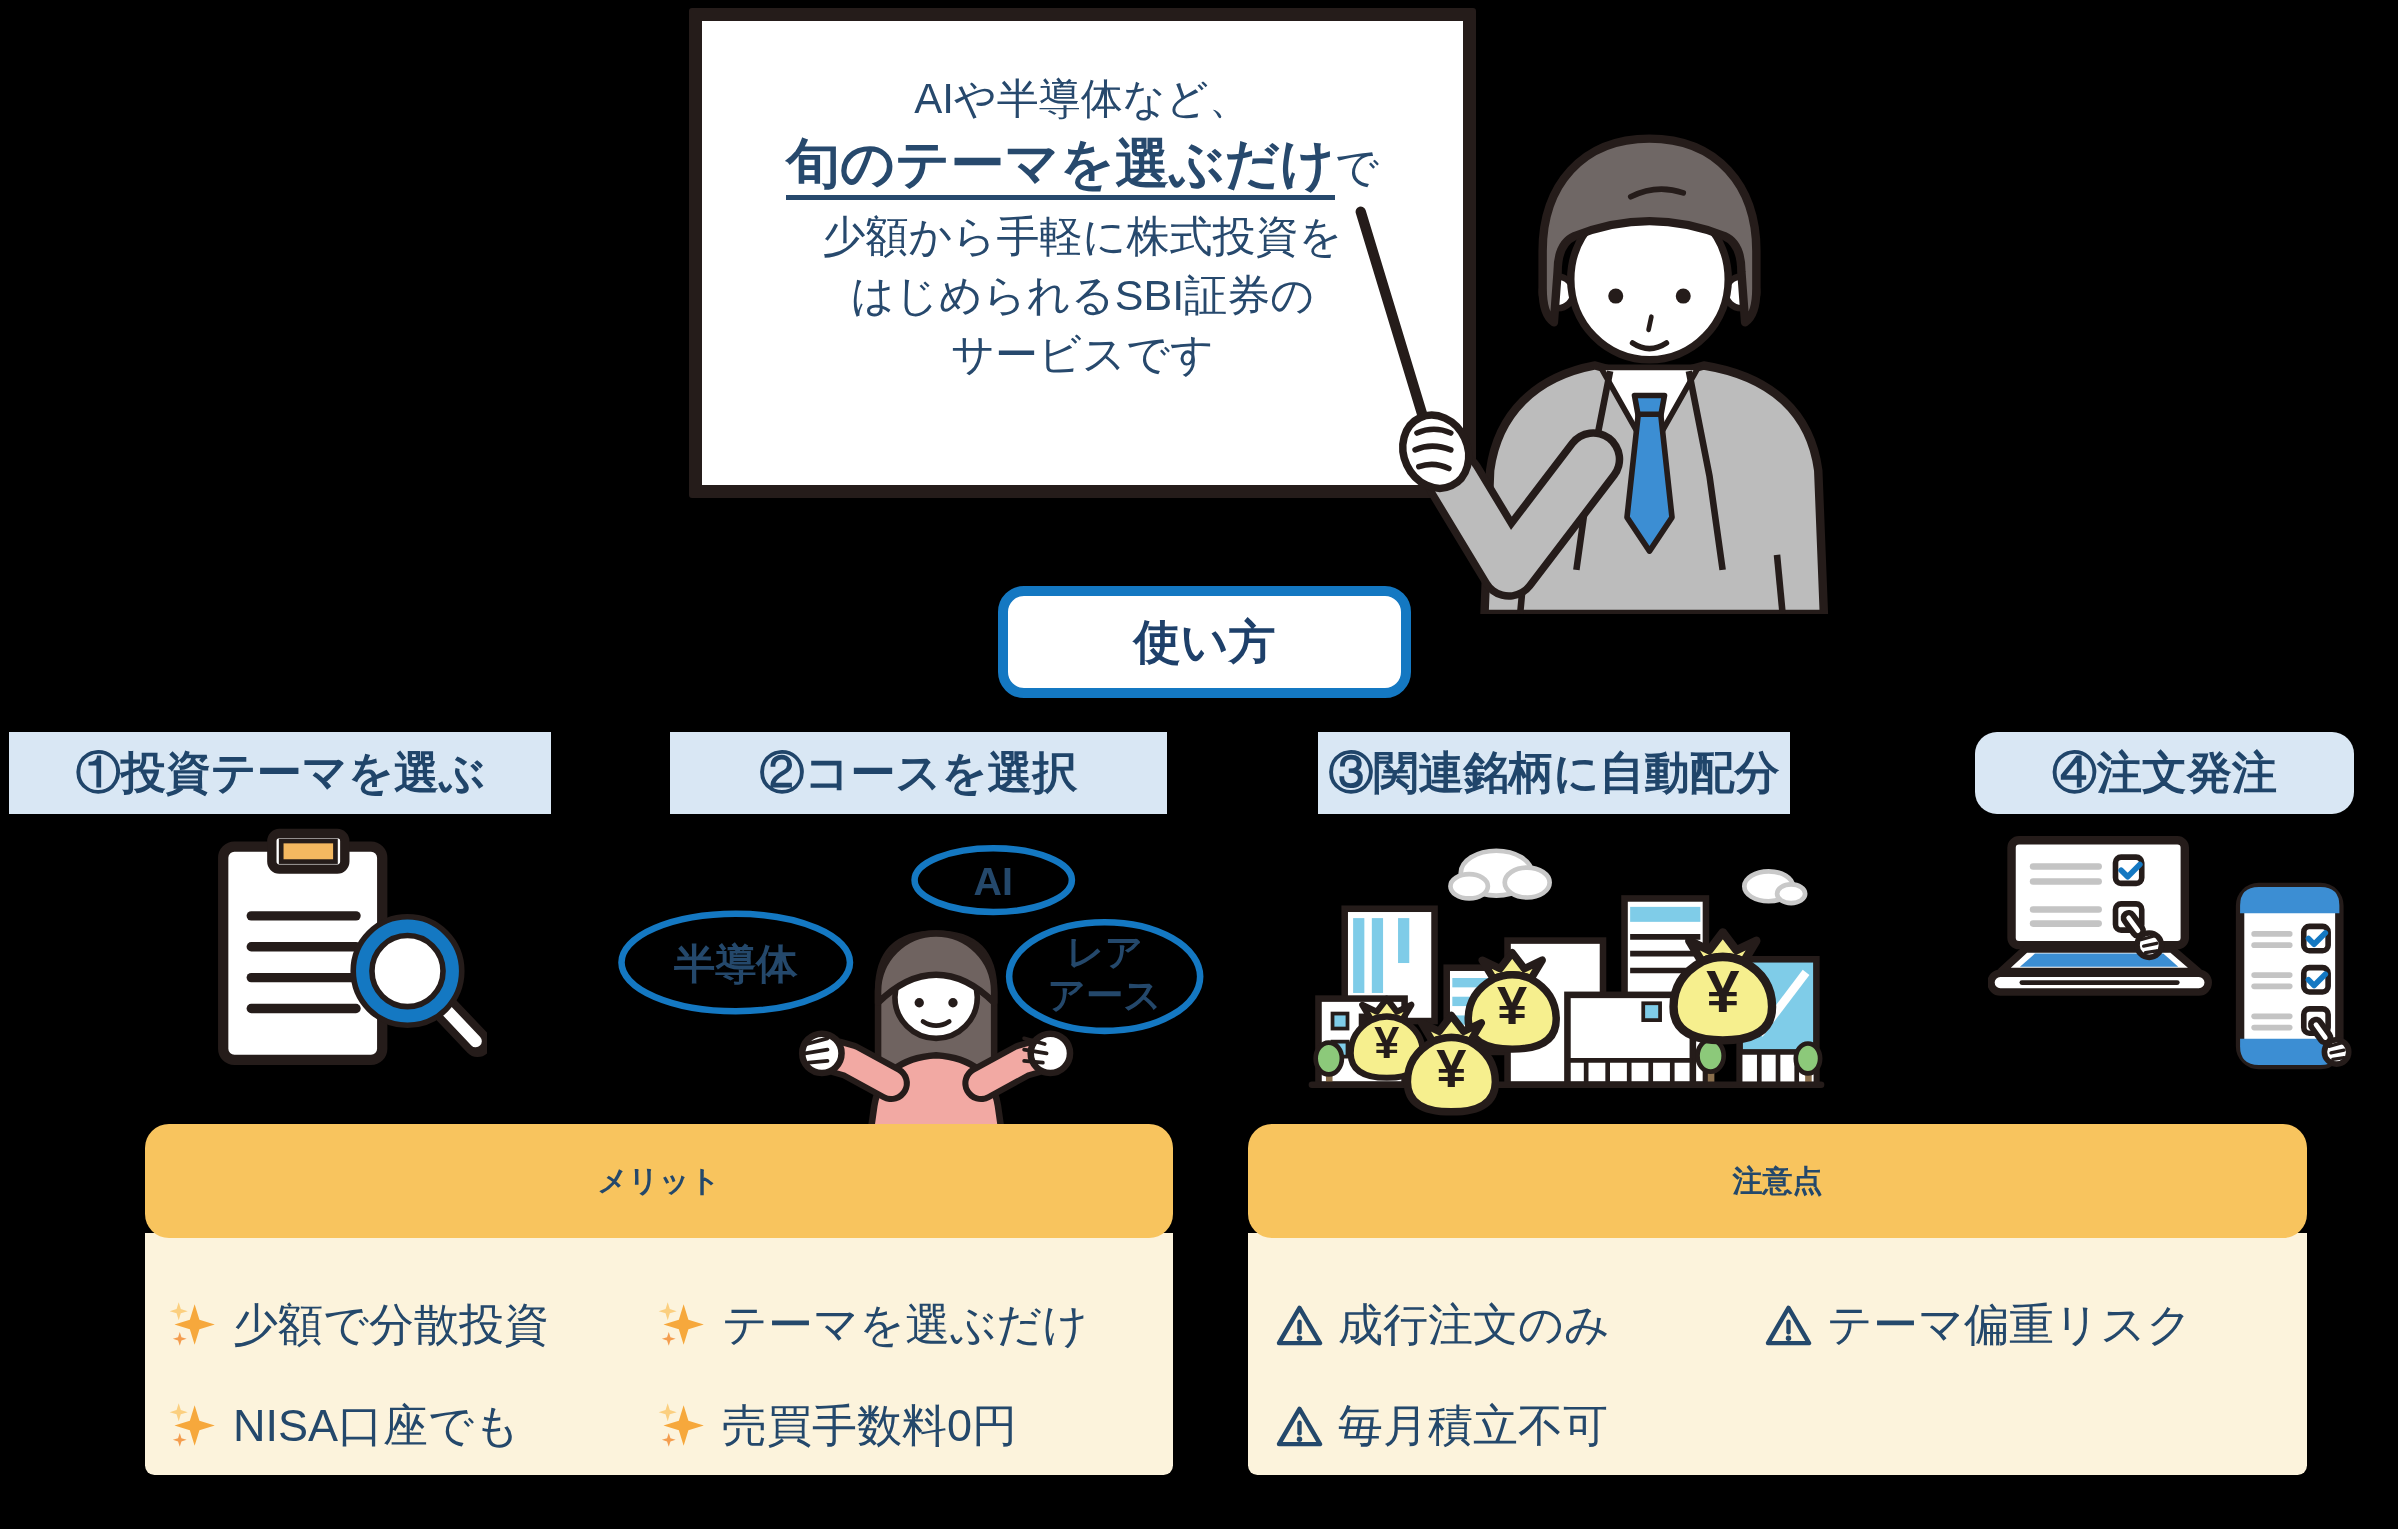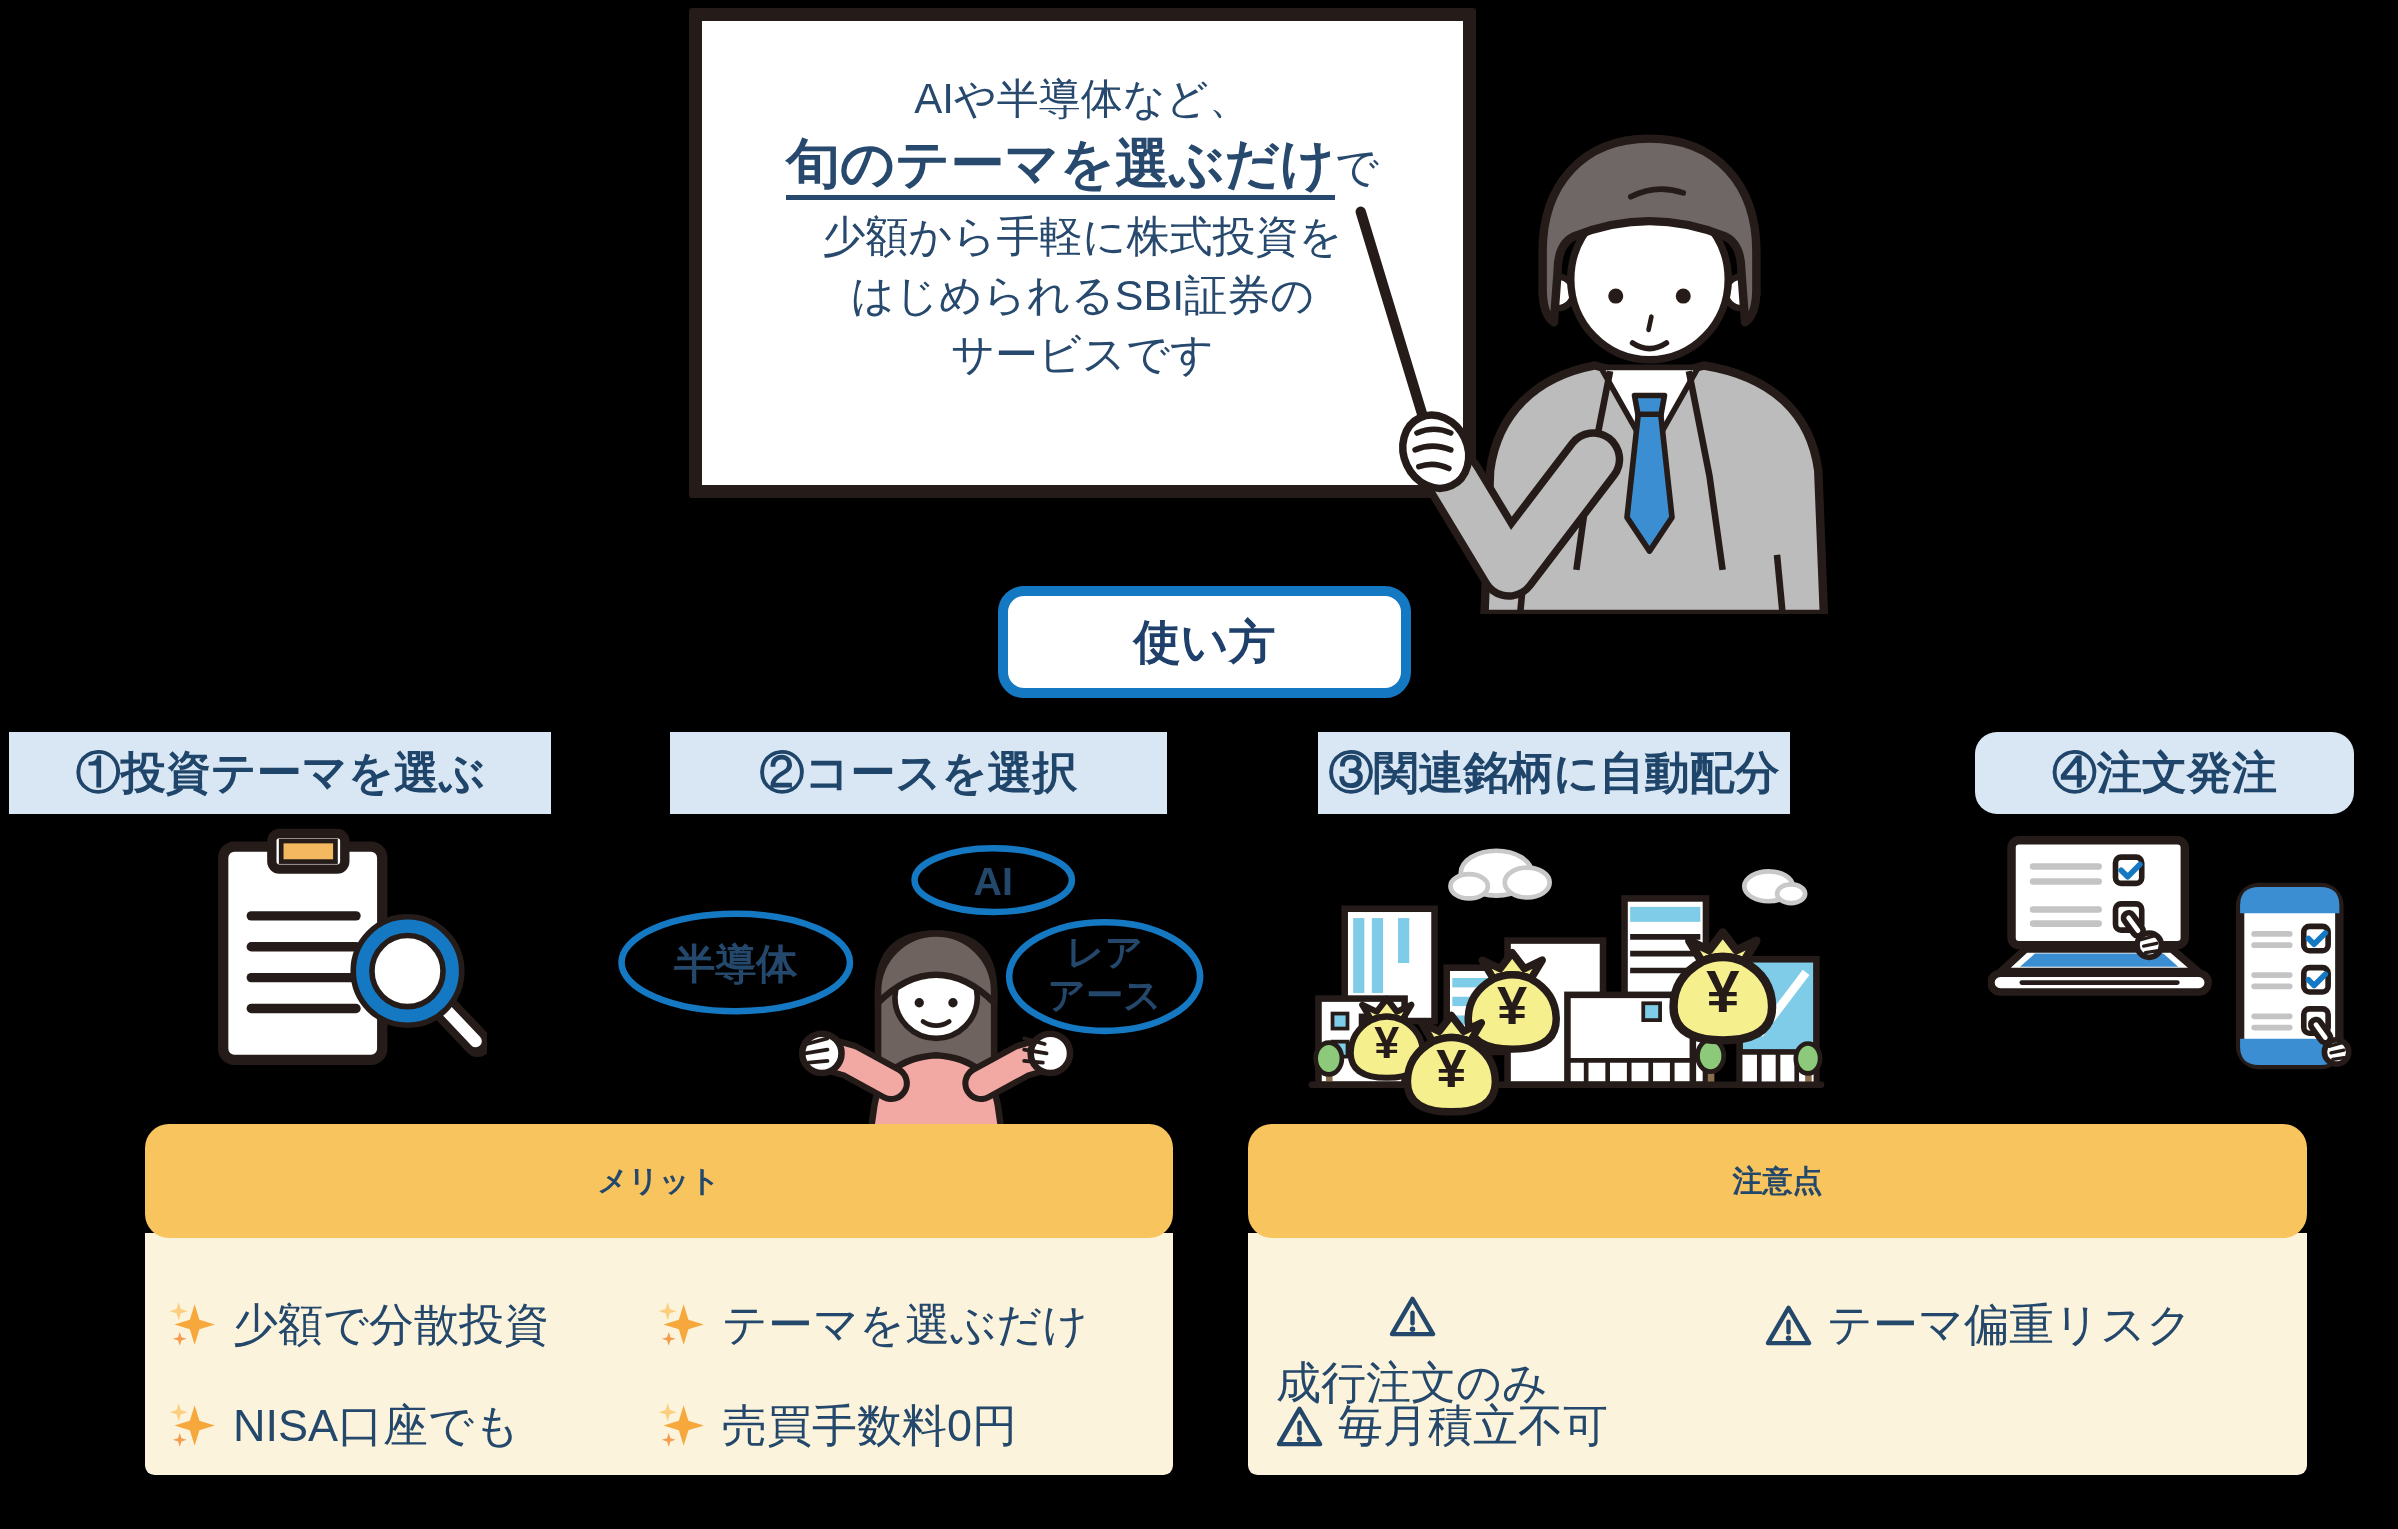--- a/index.html
+++ b/index.html
@@ -47,21 +47,21 @@
   .panel-header{position:absolute;top:1124px;height:114px;background:#f8c45e;border-radius:24px;
                 display:flex;align-items:center;justify-content:center;font-size:30px;font-weight:bold;
                 color:#24486b;z-index:2;}
   .merit-header{left:145px;width:1028px;}
   .caution-header{left:1248px;width:1059px;}
 
   .item{position:absolute;display:flex;align-items:center;gap:15px;font-size:45px;color:#24486b;
         white-space:nowrap;z-index:3;}
   .m1{left:167px;top:1295px;} .m2{left:656px;top:1295px;}
   .m3{left:167px;top:1396px;} .m4{left:656px;top:1396px;}
-  .c1{left:1276px;top:1295px;flex-direction:column;} .c2{left:1765px;top:1295px;}
+  .c1{left:1276px;top:1295px;} .c2{left:1765px;top:1295px;}
   .c3{left:1276px;top:1396px;}
   .item svg{flex:0 0 auto;}
 </style>
 </head>
 <body>
 
 <div class="stage">
 
   <div class="whiteboard">
     <div class="wb-line wb-line1">AIや半導体など、</div>

